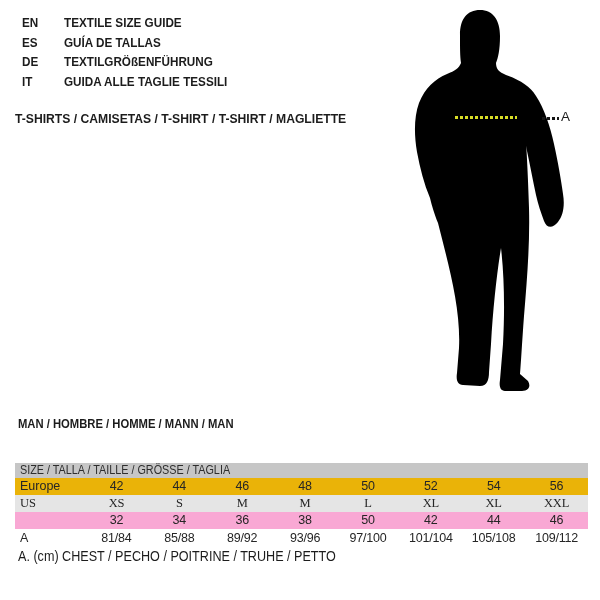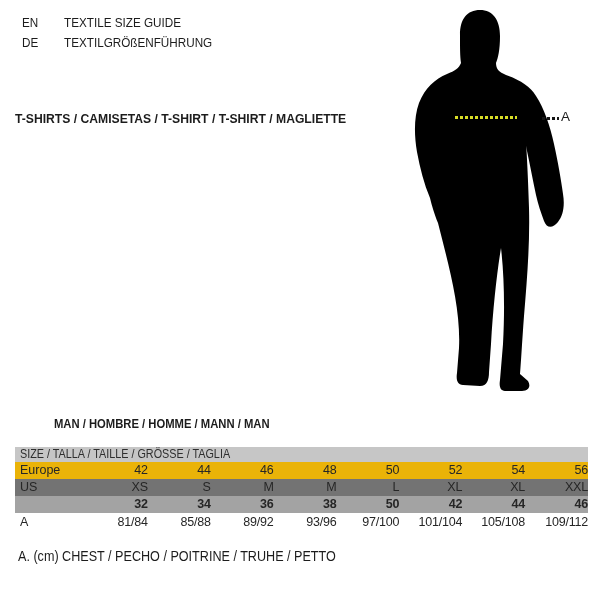--- a/index.html
+++ b/index.html
@@ -4,64 +4,72 @@
 <style>
   html,body{margin:0;padding:0;}
   body{
     width:600px;height:600px;position:relative;background:#ffffff;
     font-family:"Liberation Sans",sans-serif;color:#1c1c1c;overflow:hidden;
   }
   .cond{display:inline-block;transform:scaleX(.9);transform-origin:0 50%;white-space:nowrap;}
 
   
   .languages{position:absolute;top:13px;left:22px;}
-  .lang-row{display:flex;height:19.5px;line-height:19.5px;font-size:13px;font-weight:400;}
+  .lang-row{display:flex;height:19.5px;line-height:19.5px;font-size:13px;font-weight:700;}
   .lang-row .code{width:42px;}
 
   
   .categories{position:absolute;top:108px;left:15px;}
   .cat-line{height:21px;line-height:21px;font-size:13.5px;font-weight:700;}
 
   
   .figure-svg{position:absolute;left:400px;top:8px;width:170px;height:385px;}
   .chest-dash{position:absolute;left:455px;top:116px;width:62px;height:3px;
     background:repeating-linear-gradient(90deg,var(--dash,#d9de27) 0 3px,transparent 3px 5px);}
   .arrow-dash{position:absolute;left:542px;top:117px;width:17px;height:2.5px;
     background:repeating-linear-gradient(90deg,#151515 0 3px,transparent 3px 5px);}
   .measure-a{position:absolute;left:561px;top:109px;font-size:13.5px;line-height:16px;}
 
   
-  .man-title{position:absolute;top:417px;left:18px;font-size:12.5px;font-weight:700;margin-left:36px;}
+  .man-title{position:absolute;top:417px;left:18px;font-size:12.5px;font-weight:700;}
 
   
   .size-table{position:absolute;left:15px;top:447px;width:573px;font-size:12.5px;}
   .t-header{height:15px;line-height:15px;background:#c6c6c6;color:#2e2e2e;
-    padding-left:5px;font-size:12px;}
+    padding-left:5px;font-size:12px;margin-top:16px;}
   .t-row{display:flex;height:17px;line-height:17px;color:#262626;}
   .t-row .t-label{width:65px;padding-left:5px;text-align:left;}
-  .t-row .t-cell{flex:1;text-align:right;letter-spacing:-.2px;}
+  .t-row .t-cell{flex:1;text-align:center;letter-spacing:-.2px;}
   .t-row.r0{background:#eab308;}
-  .t-row.r1{background:#737373;}
-  .t-row.r2{background:#a3a3a3;font-weight:bold;}
+  .t-row.r1{background:#e5e5e5;font-family:Liberation Serif, serif;}
+  .t-row.r2{background:#f9a8d4;}
   .t-row.r3{background:#ffffff;height:18px;line-height:18px;}
 
   
   .footnote{position:absolute;top:548px;left:18px;font-size:14px;font-weight:400;text-align:center;}
 </style>
 </head>
 <body>
 
 <div class="languages">
     <div class="lang-row">
       <span class="code cond">EN</span>
       <span class="name cond">TEXTILE SIZE GUIDE</span>
     </div>
     <div class="lang-row">
+      <span class="code cond">ES</span>
+      <span class="name cond">GUÍA DE TALLAS</span>
+    </div>
+    <div class="lang-row">
       <span class="code cond">DE</span>
       <span class="name cond">TEXTILGRÖßENFÜHRUNG</span>
+    </div>
+    <div class="lang-row">
+      <span class="code cond">IT</span>
+      <span class="name cond">GUIDA ALLE TAGLIE TESSILI</span>
     </div>
   </div>
 
 <div class="categories">
     <div class="cat-line"><span class="cond">T-SHIRTS / CAMISETAS / T-SHIRT / T-SHIRT / MAGLIETTE</span></div>
   </div>
 
 <svg class="figure-svg" viewBox="0 0 170 385" xmlns="http://www.w3.org/2000/svg" aria-hidden="true">
   <path fill="#000000" d="
     M 80,2

